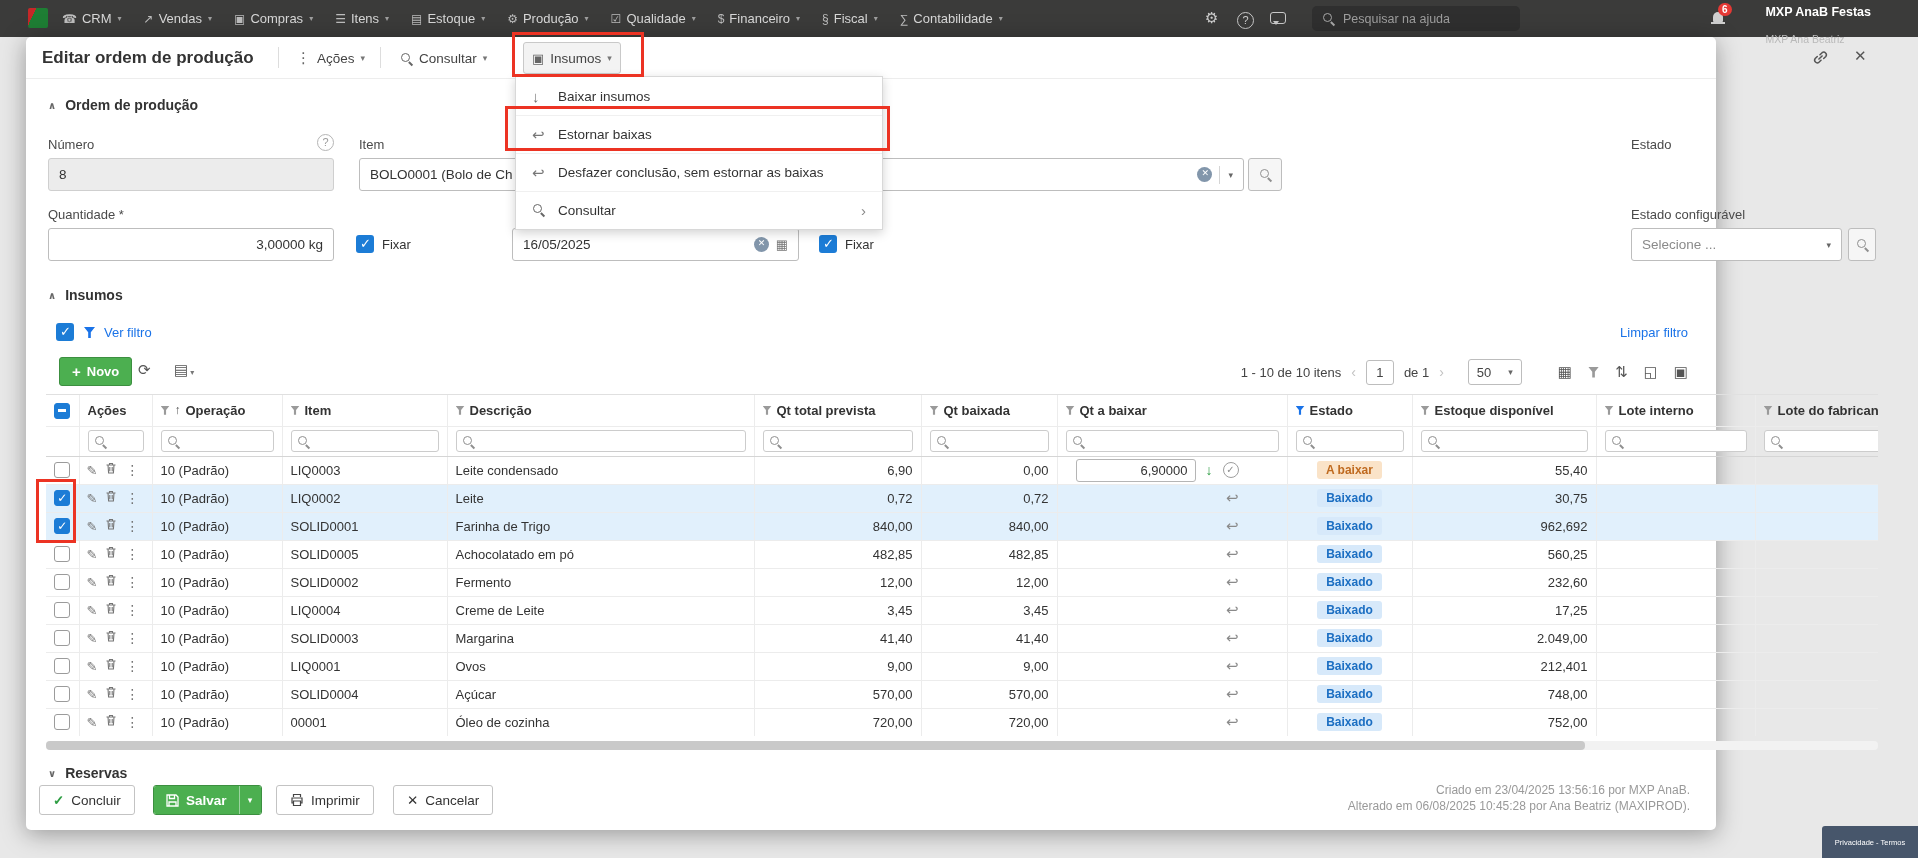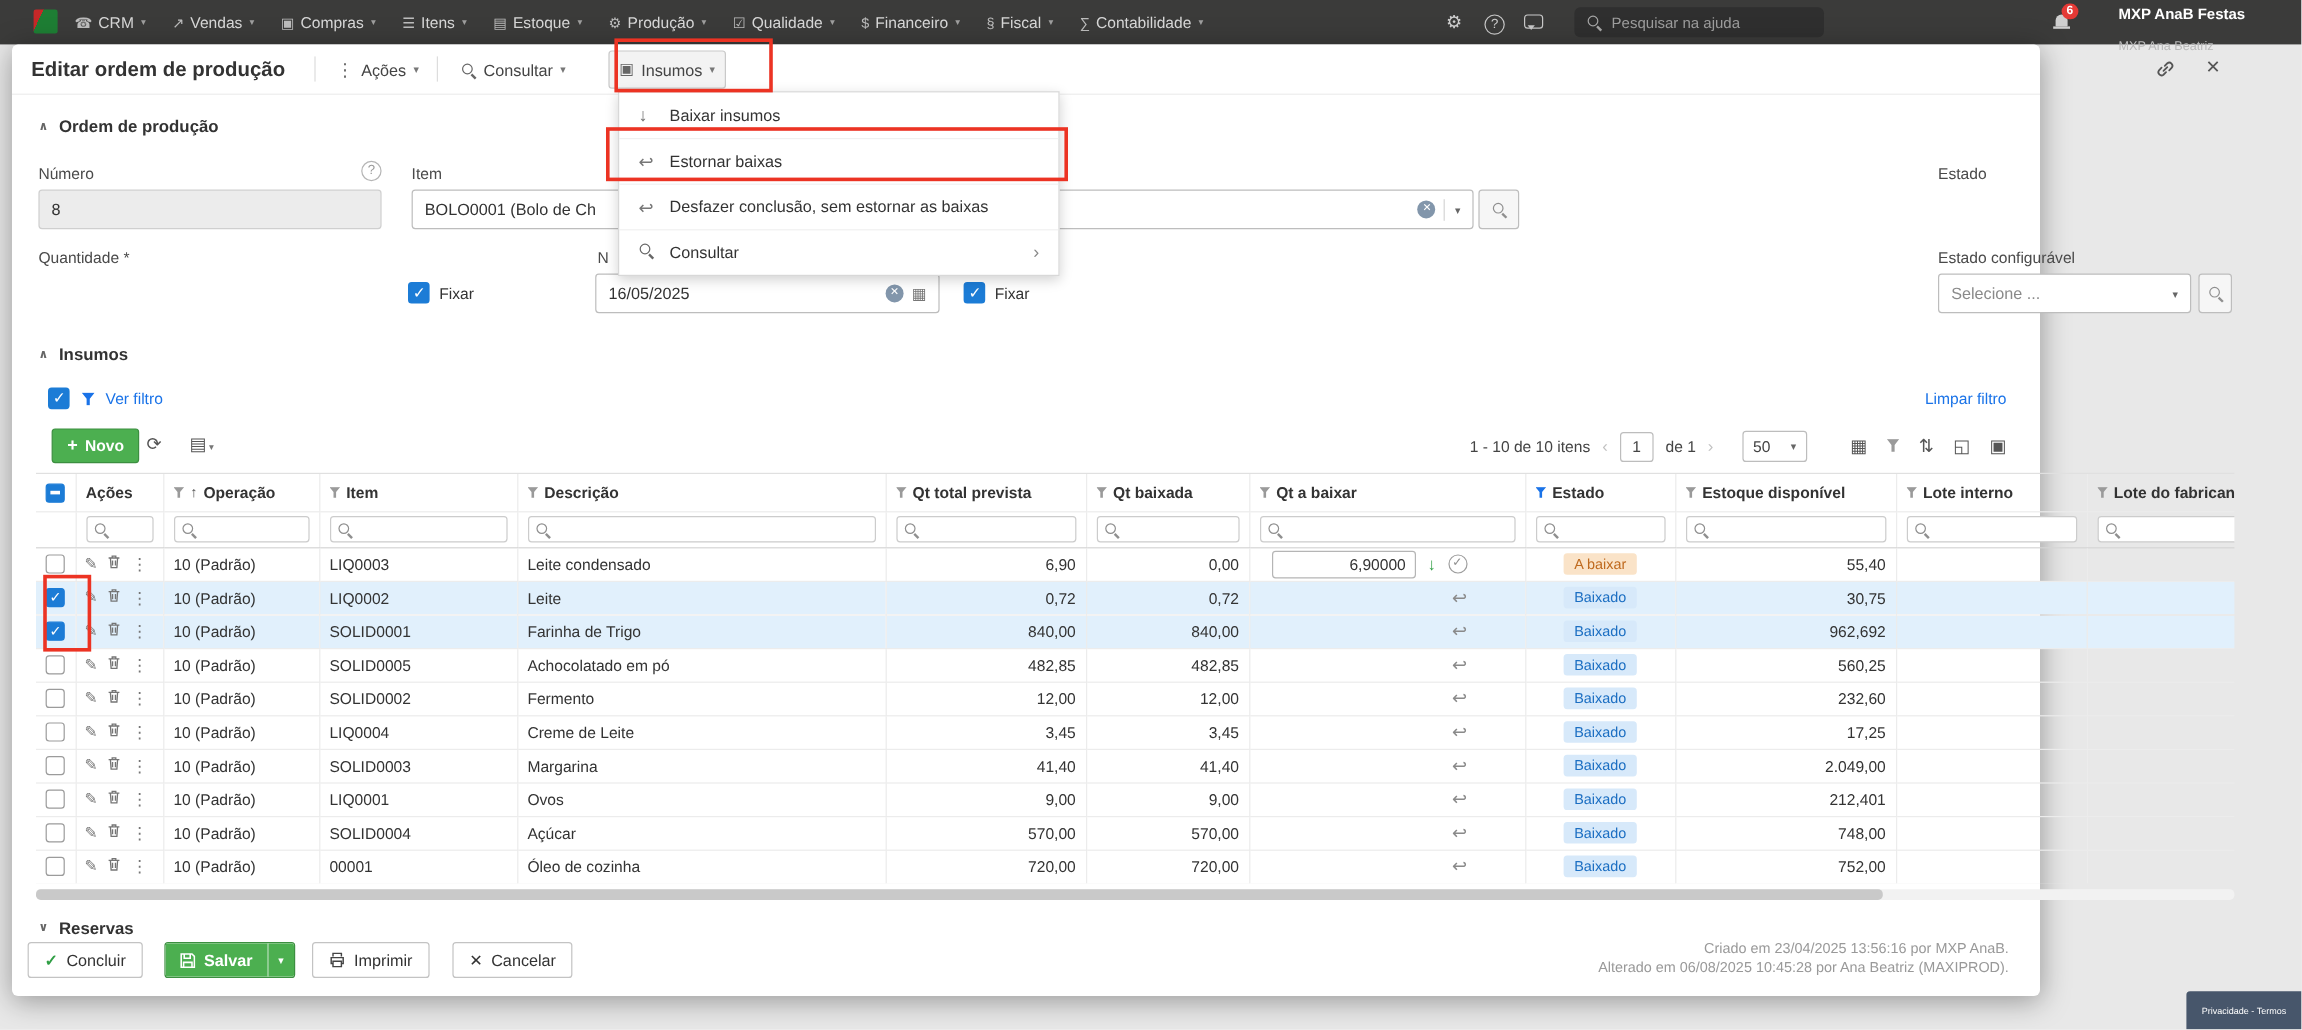--- a/index.html
+++ b/index.html
@@ -28,21 +28,21 @@
   .acc1{color:#fff;font-weight:bold;font-size:12.5px}
   .acc2{color:#b9b9b9;font-size:10.5px;margin-top:14px}
 
   
   .pagebg{position:absolute;left:0;top:37px;right:0;bottom:0;background:#e8e8e8;z-index:1}
   .somarow{position:absolute;left:0;right:0;bottom:0;height:26px;background:#f5f5f5;border-top:1px solid #cfcfcf}
   .soma{position:absolute;top:5px;font-size:13.5px;font-weight:bold;color:#2b2b2b}
   .recaptcha{position:absolute;right:0;bottom:0;width:96px;height:32px;background:#47566b;border-radius:3px 0 0 0;color:#fff;font-size:7.5px;display:flex;align-items:center;justify-content:center;cursor:pointer;z-index:2}
 
   
-  .modal{position:absolute;left:10px;top:37px;width:1690px;height:793px;background:#fff;border-radius:5px;box-shadow:0 4px 24px rgba(0,0,0,.35);z-index:10}
+  .modal{position:absolute;left:26px;top:37px;width:1690px;height:793px;background:#fff;border-radius:5px;box-shadow:0 4px 24px rgba(0,0,0,.35);z-index:10}
   .mhead{position:absolute;left:0;top:0;right:0;height:42px;border-bottom:1px solid #ededed}
   .mtitle{position:absolute;left:16px;top:11px;font-size:17px;font-weight:bold;color:#333}
   .vdiv{position:absolute;top:10px;width:1px;height:21px;background:#ddd}
   .tbtn{position:absolute;top:7px;height:28px;display:flex;align-items:center;gap:6px;font-size:13.5px;color:#444;cursor:pointer;padding:0 8px;white-space:nowrap}
   .tbtn .caret{font-size:9px;color:#777}
   .tbtn.boxed{border:1px solid #c9c9c9;background:#f3f3f3;border-radius:3px;height:32px;top:5px}
   .kebab{font-size:15px;color:#666}
   .tico-g{font-size:13px;color:#666}
   .hicon{position:absolute;top:12px;cursor:pointer}
   .hclose{position:absolute;top:10px;font-size:15px;color:#555;cursor:pointer}
@@ -112,21 +112,21 @@
   .aic.kb{font-size:14px}
   .r{text-align:right}
   tr.sel td{background:#e1f0fc}
   .qtab{padding:0}
   .qwrap{display:flex;align-items:center;justify-content:flex-end;gap:10px;padding-right:48px}
   .qinput{display:inline-block;width:120px;height:23px;line-height:21px;border:1px solid #b5b5b5;border-radius:3px;background:#fff;text-align:right;padding:0 7px;cursor:text}
   .garrow{color:#2f9e44;font-size:14px;font-weight:bold;cursor:pointer}
   .ccirc{width:16px;height:16px;border:1.4px solid #9e9e9e;border-radius:50%;color:#8e8e8e;font-size:10px;line-height:13px;text-align:center;cursor:pointer}
   .undoic{font-size:15px;color:#8a8a8a;cursor:pointer}
   .estc{text-align:center}
-  .badge{display:inline-block;padding:2px 9px;border-radius:3px;font-size:12px;font-weight:normal}
+  .badge{display:inline-block;padding:2px 9px;border-radius:3px;font-size:12px;font-weight:bold}
   .badge.a-baixar{background:#fae3c8;color:#bf6a1f}
   .badge.baixado{background:#d7e9fa;color:#1b6ec2}
 
   .hscroll{position:absolute;left:20px;top:704px;width:1832px;height:9px;background:#f2f2f2;border-radius:4px;cursor:pointer}
   .hscroll .thumb{position:absolute;left:0;top:0;height:9px;width:84%;background:#c9c9c9;border-radius:4px}
 
   .fbtn{position:absolute;top:748px;height:30px;border:1px solid #c3c3c3;border-radius:3px;background:#fff;display:flex;align-items:center;gap:7px;padding:0 13px;font-size:13.5px;color:#333;cursor:pointer}
   .fbtn .gcheck{color:#2f9e44;font-weight:bold}
   .salvar{position:absolute;top:748px;left:127px;height:30px;display:flex;border-radius:3px;overflow:hidden;border:1px solid #3c8f40;cursor:pointer}
   .salvar .main{background:#4caf50;color:#fff;font-size:13.5px;font-weight:bold;display:flex;align-items:center;gap:7px;padding:0 12px}
@@ -271,20 +271,23 @@
       <span class="icaret">▾</span>
     </div>
     <div class="sqbtn" style="left:1222px;top:121px">
         <span class="mag"></span>
       </div>
 
     <label class="flabel" style="left:22px;top:170px">Quantidade *</label>
     <label class="flabel" style="left:488px;top:170px">N</label>
     <label class="flabel" style="left:1605px;top:170px">Estado configurável</label>
 
+    <div class="input right" style="left:22px;top:191px;width:286px">
+      <span class="val">3,00000 kg</span>
+    </div>
     <span class="cb checked" style="position:absolute;left:330px;top:198px"></span>
     <label class="flabel dark" style="left:356px;top:200px">Fixar</label>
     <div class="input" style="left:486px;top:191px;width:287px">
       <span class="val">16/05/2025</span>
       <span class="clearx"></span>
       <span class="cal">▦</span>
     </div>
     <span class="cb checked" style="position:absolute;left:793px;top:198px"></span>
     <label class="flabel dark" style="left:819px;top:200px">Fixar</label>
     <div class="input" style="left:1605px;top:191px;width:211px">

